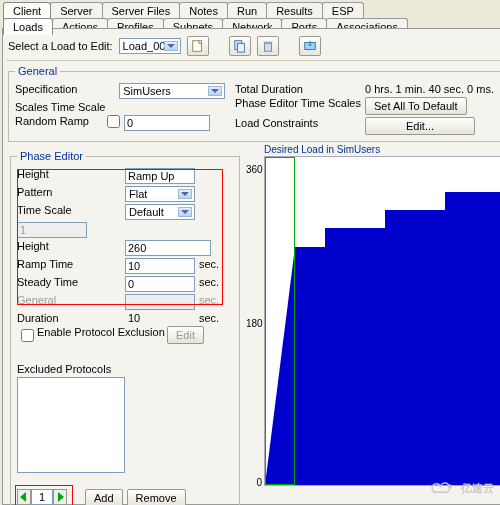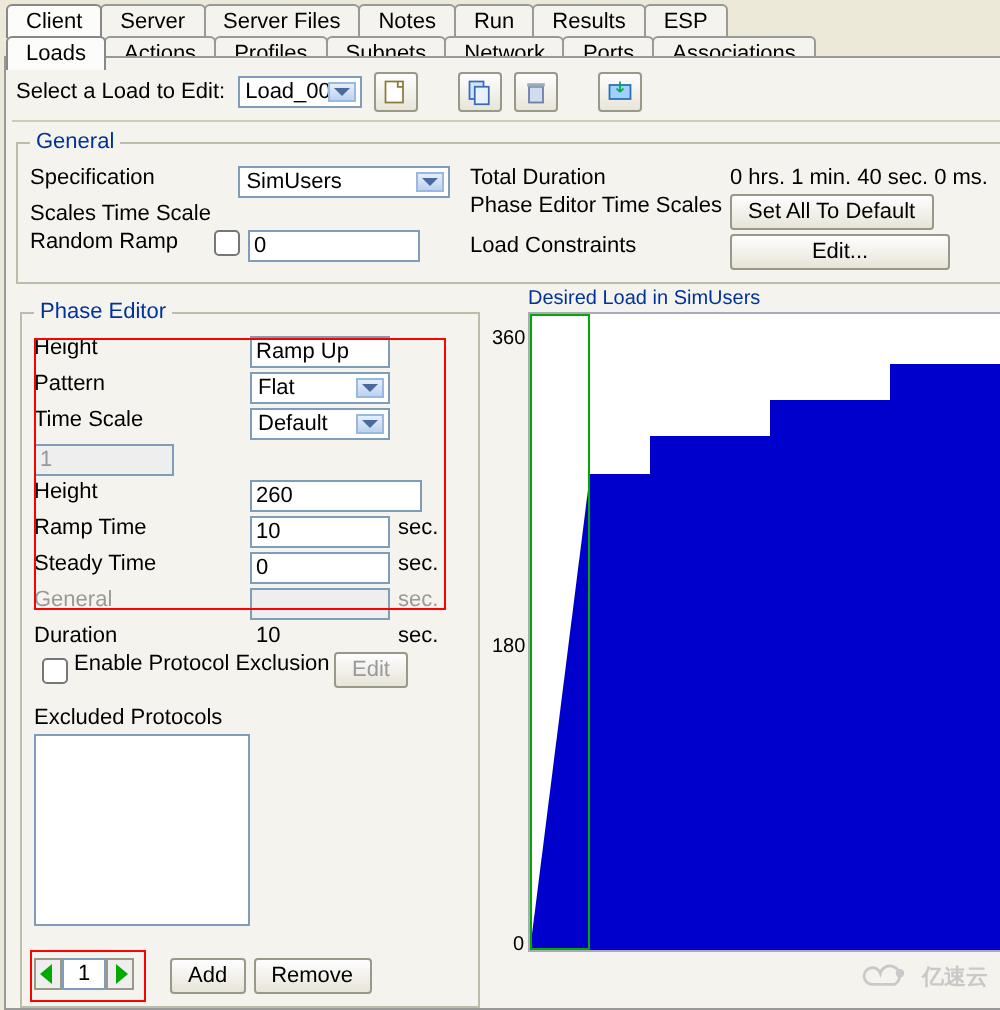--- a/index.html
+++ b/index.html
@@ -163,21 +163,21 @@
    <div class="row">
           <label>Duration</label>
           <span style="width:70px;padding-left:3px">10</span>
           <span style="margin-left:4px">sec.</span>
         </div>
    <div class="row">
           <input type="checkbox" style="">
           <label style="width:130px">Enable Protocol Exclusion</label>
           <div class="btn" style="color:#999">Edit</div>
         </div>
-   <div style="margin-top:8px">Excluded Protocols</div>
+   <div style="margin-top:18px">Excluded Protocols</div>
    <div style="border:1px solid #7f9db9;background:#fff;width:108px;height:96px;margin-top:2px"></div>
    <div style="height:14px"></div>
    <div class="row" style="position:relative">
     <div class="hl" style="left:-2px;top:-4px;width:58px;height:26px"></div>
     <div class="stepper">
      <div class="sbtn">
               <svg width="8" height="10">
                 <path d="M6 0L0 5l6 5z" fill="#0a0"></path>
               </svg>
             </div>

